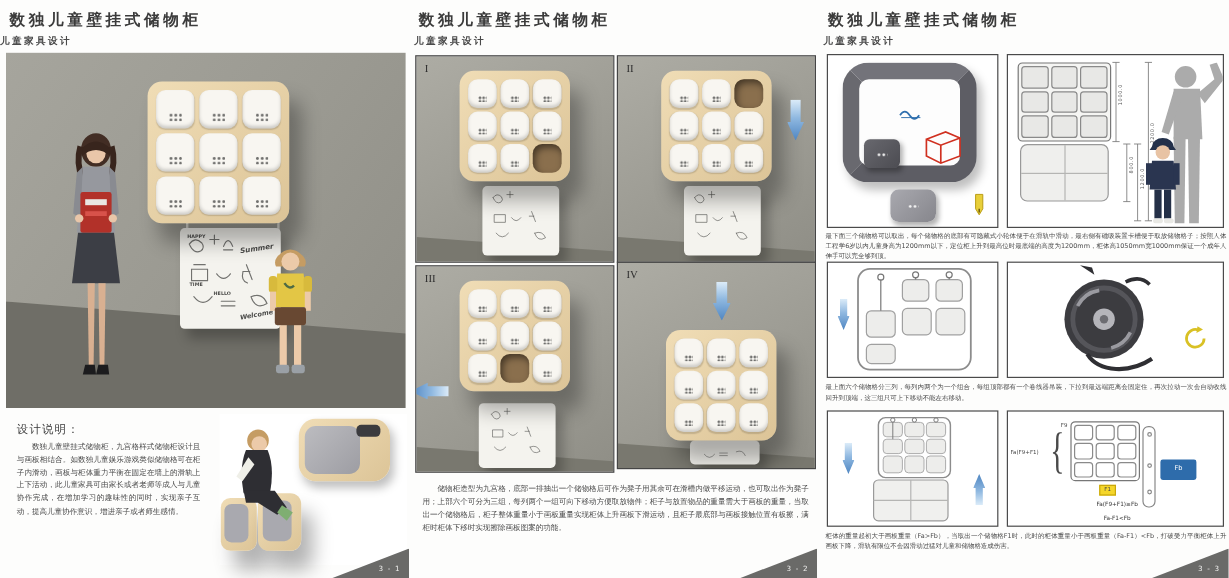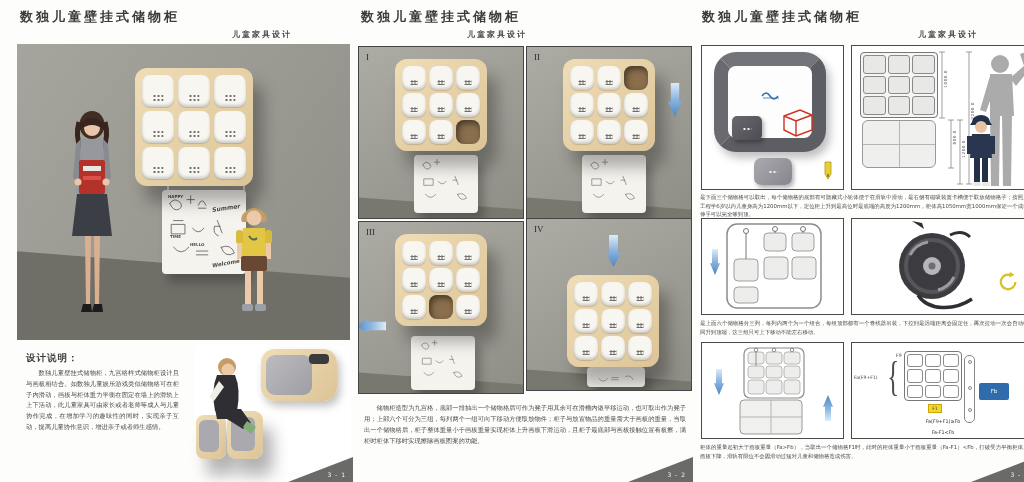--- a/index.html
+++ b/index.html
@@ -1,25 +1,25 @@
 <!DOCTYPE html>
 <html><head>
 <meta charset="utf-8">
 <style>
   * { margin:0; padding:0; box-sizing:border-box; }
   html,body { width:1024px; height:482px; background:#ffffff; overflow:hidden;
               font-family:"DejaVu Sans", sans-serif; color:#3a3a3a; }
   .sheet { position:absolute; left:0; top:0; width:1024px; height:482px; background:#fdfdfc; }
-  .panel { position:absolute; top:0; height:482px;margin-left:12px; }
+  .panel { position:absolute; top:0; height:482px; }
   #p1 { left:0; width:341px; } #p2 { left:345px; width:336px; } #p3 { left:686px; width:338px; }
 
   .ptitle { position:absolute; left:8px; top:8px; font-size:13px; font-weight:bold;
             letter-spacing:3px; color:#3b3b3b; white-space:nowrap; }
   .psub   { position:absolute; top:29px; font-size:8px; font-weight:bold; letter-spacing:2px;
-            color:#4a4a4a; text-align:right; }
+            color:#4a4a4a; text-align:left; }
   #p1 .psub { left:0; width:280px; } #p2 .psub { left:0; width:170px; } #p3 .psub { left:0; width:280px; }
 
   
   .photo { position:absolute; left:5px; top:44px; width:333px; height:296px; overflow:hidden;
            background:linear-gradient(125deg,#a6a59d 0%,#9a998f 55%,#90released 100%);
            background:linear-gradient(125deg,#a6a59d 0%,#9a9991 55%,#8f8e86 100%); }
   .photo .floor { position:absolute; left:0; top:0; width:100%; height:100%;
            background:#6f6e67; clip-path:polygon(0 70%,100% 79%,100% 100%,0 100%); }
 
   .cab { position:absolute; background:linear-gradient(135deg,#f0ddb6,#dcc497);
@@ -36,21 +36,21 @@
   .cell.empty::after { content:none; }
 
   .board { position:absolute; background:#f4f3ee; border-radius:4px;
            box-shadow:6px 8px 10px rgba(0,0,0,.25); overflow:hidden; }
   .rails { position:absolute; border-left:2px solid #d6d5cd; border-right:2px solid #d6d5cd; }
   .doodles { position:absolute; inset:2px; width:calc(100% - 4px); height:calc(100% - 4px); }
   .doodles path { stroke:#5a5a58; stroke-width:1; fill:none; stroke-linecap:round; opacity:.85; }
   .bword { position:absolute; color:#4c4c4a; font-weight:bold; }
 
   
-  .d-head { position:absolute; left:14px; top:352px; font-size:9.5px; font-weight:bold; letter-spacing:1px; }
+  .d-head { position:absolute; left:14px; top:352px; font-size:9.5px; font-weight:normal; letter-spacing:1px; }
   .d-text { position:absolute; left:14px; top:368px; width:153px; font-size:6.3px; line-height:10.8px;
             text-align:justify; text-indent:2em; color:#4a4a4a; }
   .thumb { position:absolute; left:183px; top:345px; width:156px; height:126px; background:#fff; }
 
   .tri { position:absolute; width:65px; height:25px; background:#6a6a68;
          clip-path:polygon(0 100%,100% 100%,100% 0); }
   .pnum { position:absolute; right:7px; bottom:4px; color:#f2f2f0; font-size:6px; letter-spacing:1px; }
 
   
   .view { position:absolute; width:166px; height:173px; border:1px solid #454545; overflow:hidden;

